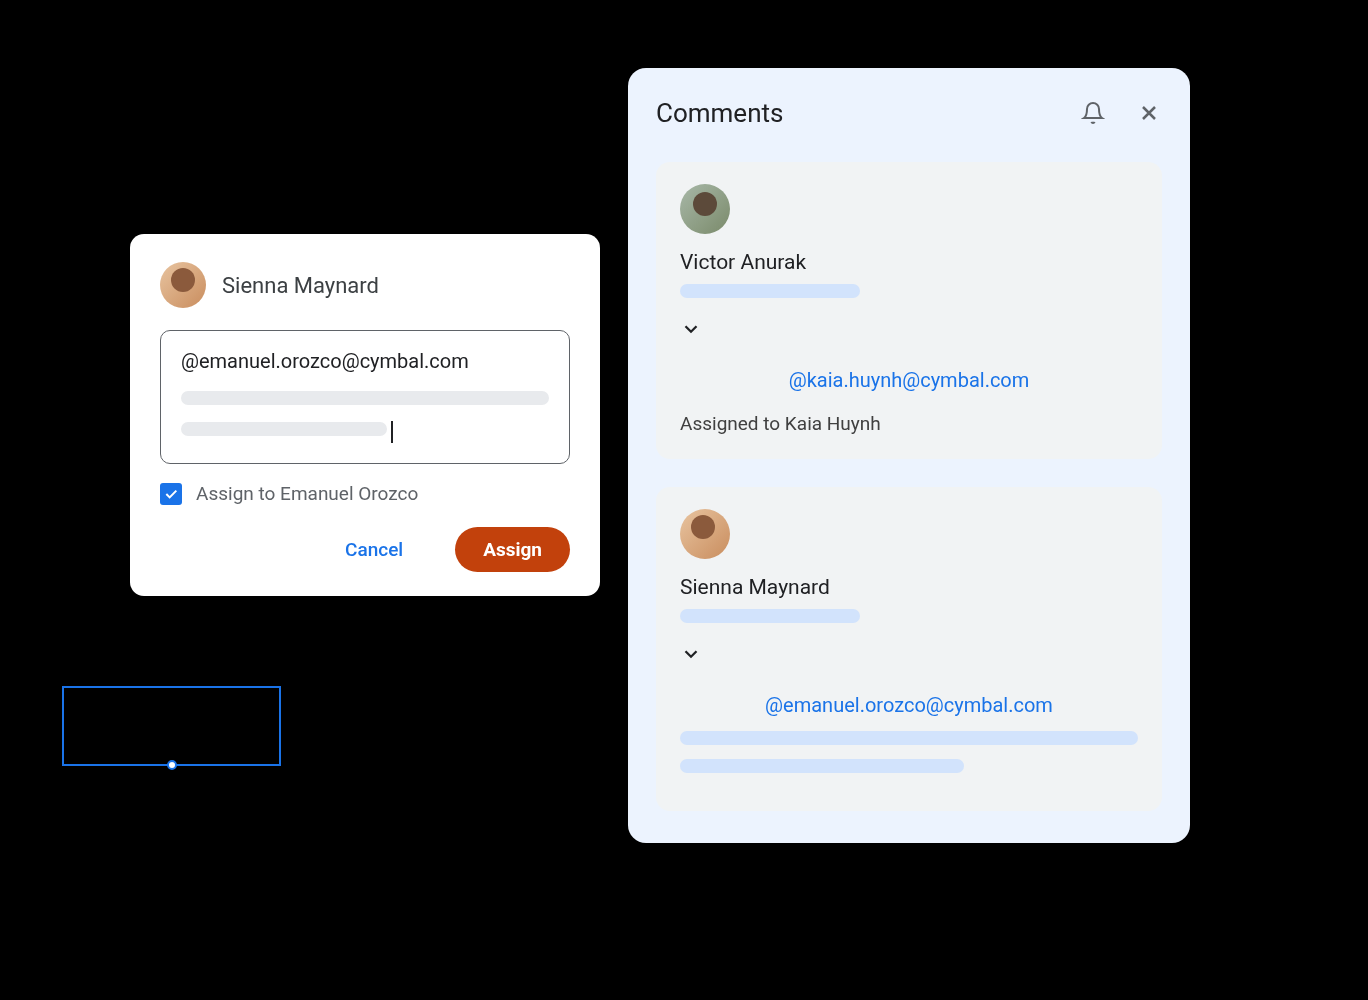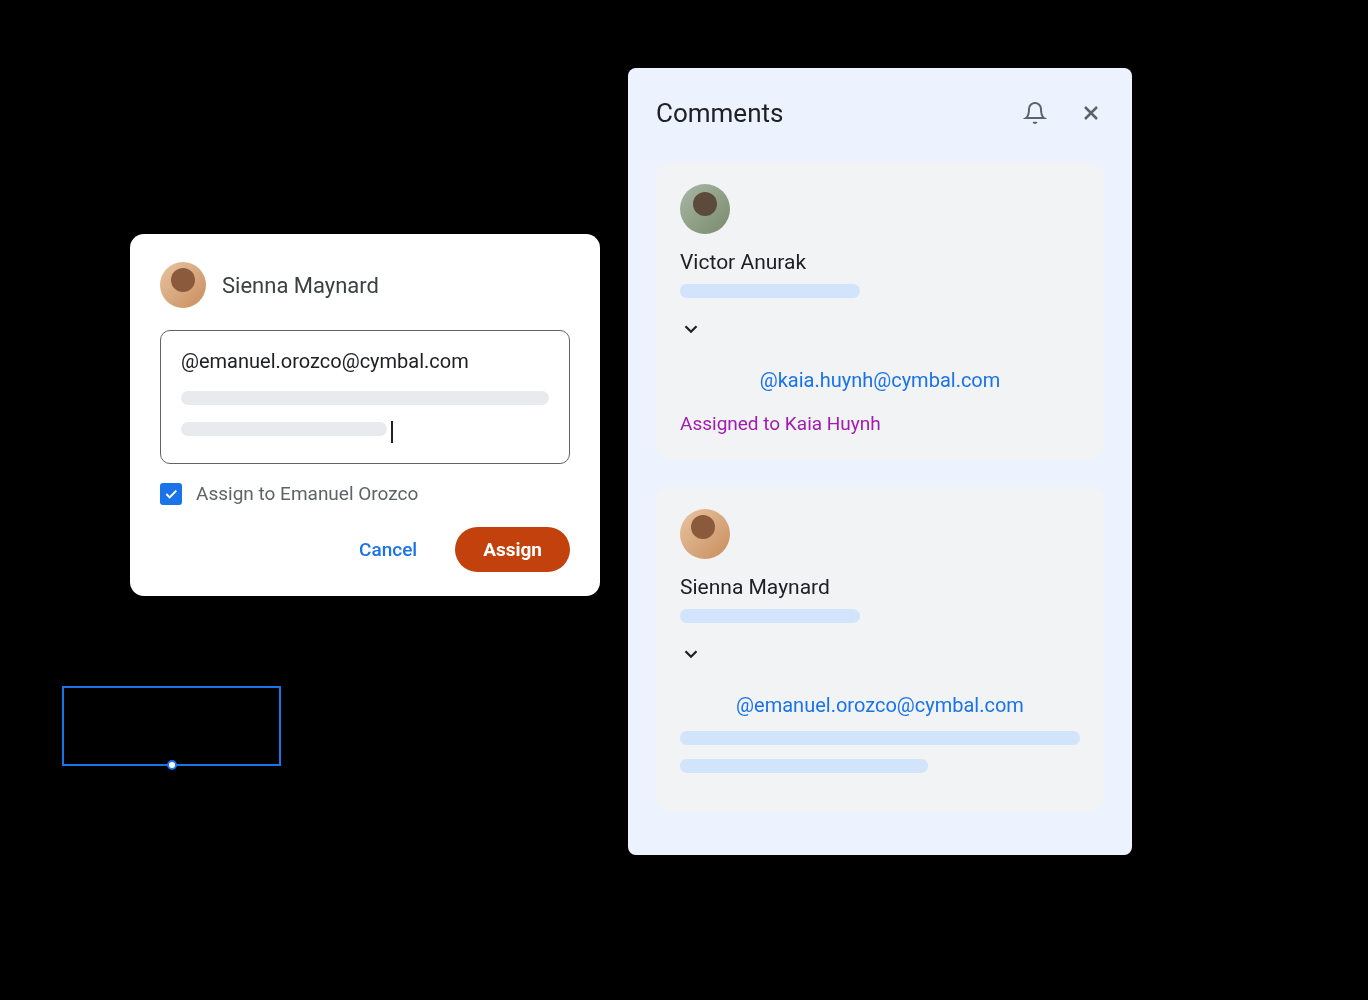--- a/index.html
+++ b/index.html
@@ -144,21 +144,21 @@
       stroke-width: 3;
       fill: none;
     }
     .nc-assign-label {
       font-size: 19px;
       color: #5f6368;
     }
     .nc-buttons {
       display: flex;
       justify-content: flex-end;
-      gap: 10px;
+      gap: 24px;
       align-items: center;
     }
     .btn {
       padding: 11px 28px;
       border-radius: 24px;
       font-size: 19px;
       border: none;
       cursor: pointer;
       font-family: inherit;
     }
@@ -171,24 +171,24 @@
       background: #c2410c;
       color: #fff;
       font-weight: 700;
     }
     
     
     .comments-panel {
       position: absolute;
       left: 628px;
       top: 68px;
-      width: 504px;
+      width: 562px;
       background: #ecf3fe;
-      border-radius: 8px;
-      padding: 30px 28px 44px 28px;
+      border-radius: 18px;
+      padding: 30px 28px 32px 28px;
     }
     .cp-header {
       display: flex;
       align-items: center;
       margin-bottom: 34px;
     }
     .cp-title {
       font-size: 26px;
       color: #202124;
       font-weight: 400;
@@ -253,21 +253,21 @@
     .cc-body-line {
       height: 14px;
       background: #d2e3fc;
       border-radius: 7px;
       margin-bottom: 14px;
     }
     .cc-body-line.full { width: 100%; }
     .cc-body-line.partial { width: 62%; }
     .cc-assigned {
       font-size: 19px;
-      color: #a21caf;
+      color: #404040;
       margin-top: 20px;
     }
   </style>
 </head>
 <body>
 
 <div class="selection-box">
   <div class="selection-handle"></div>
 </div>
 

